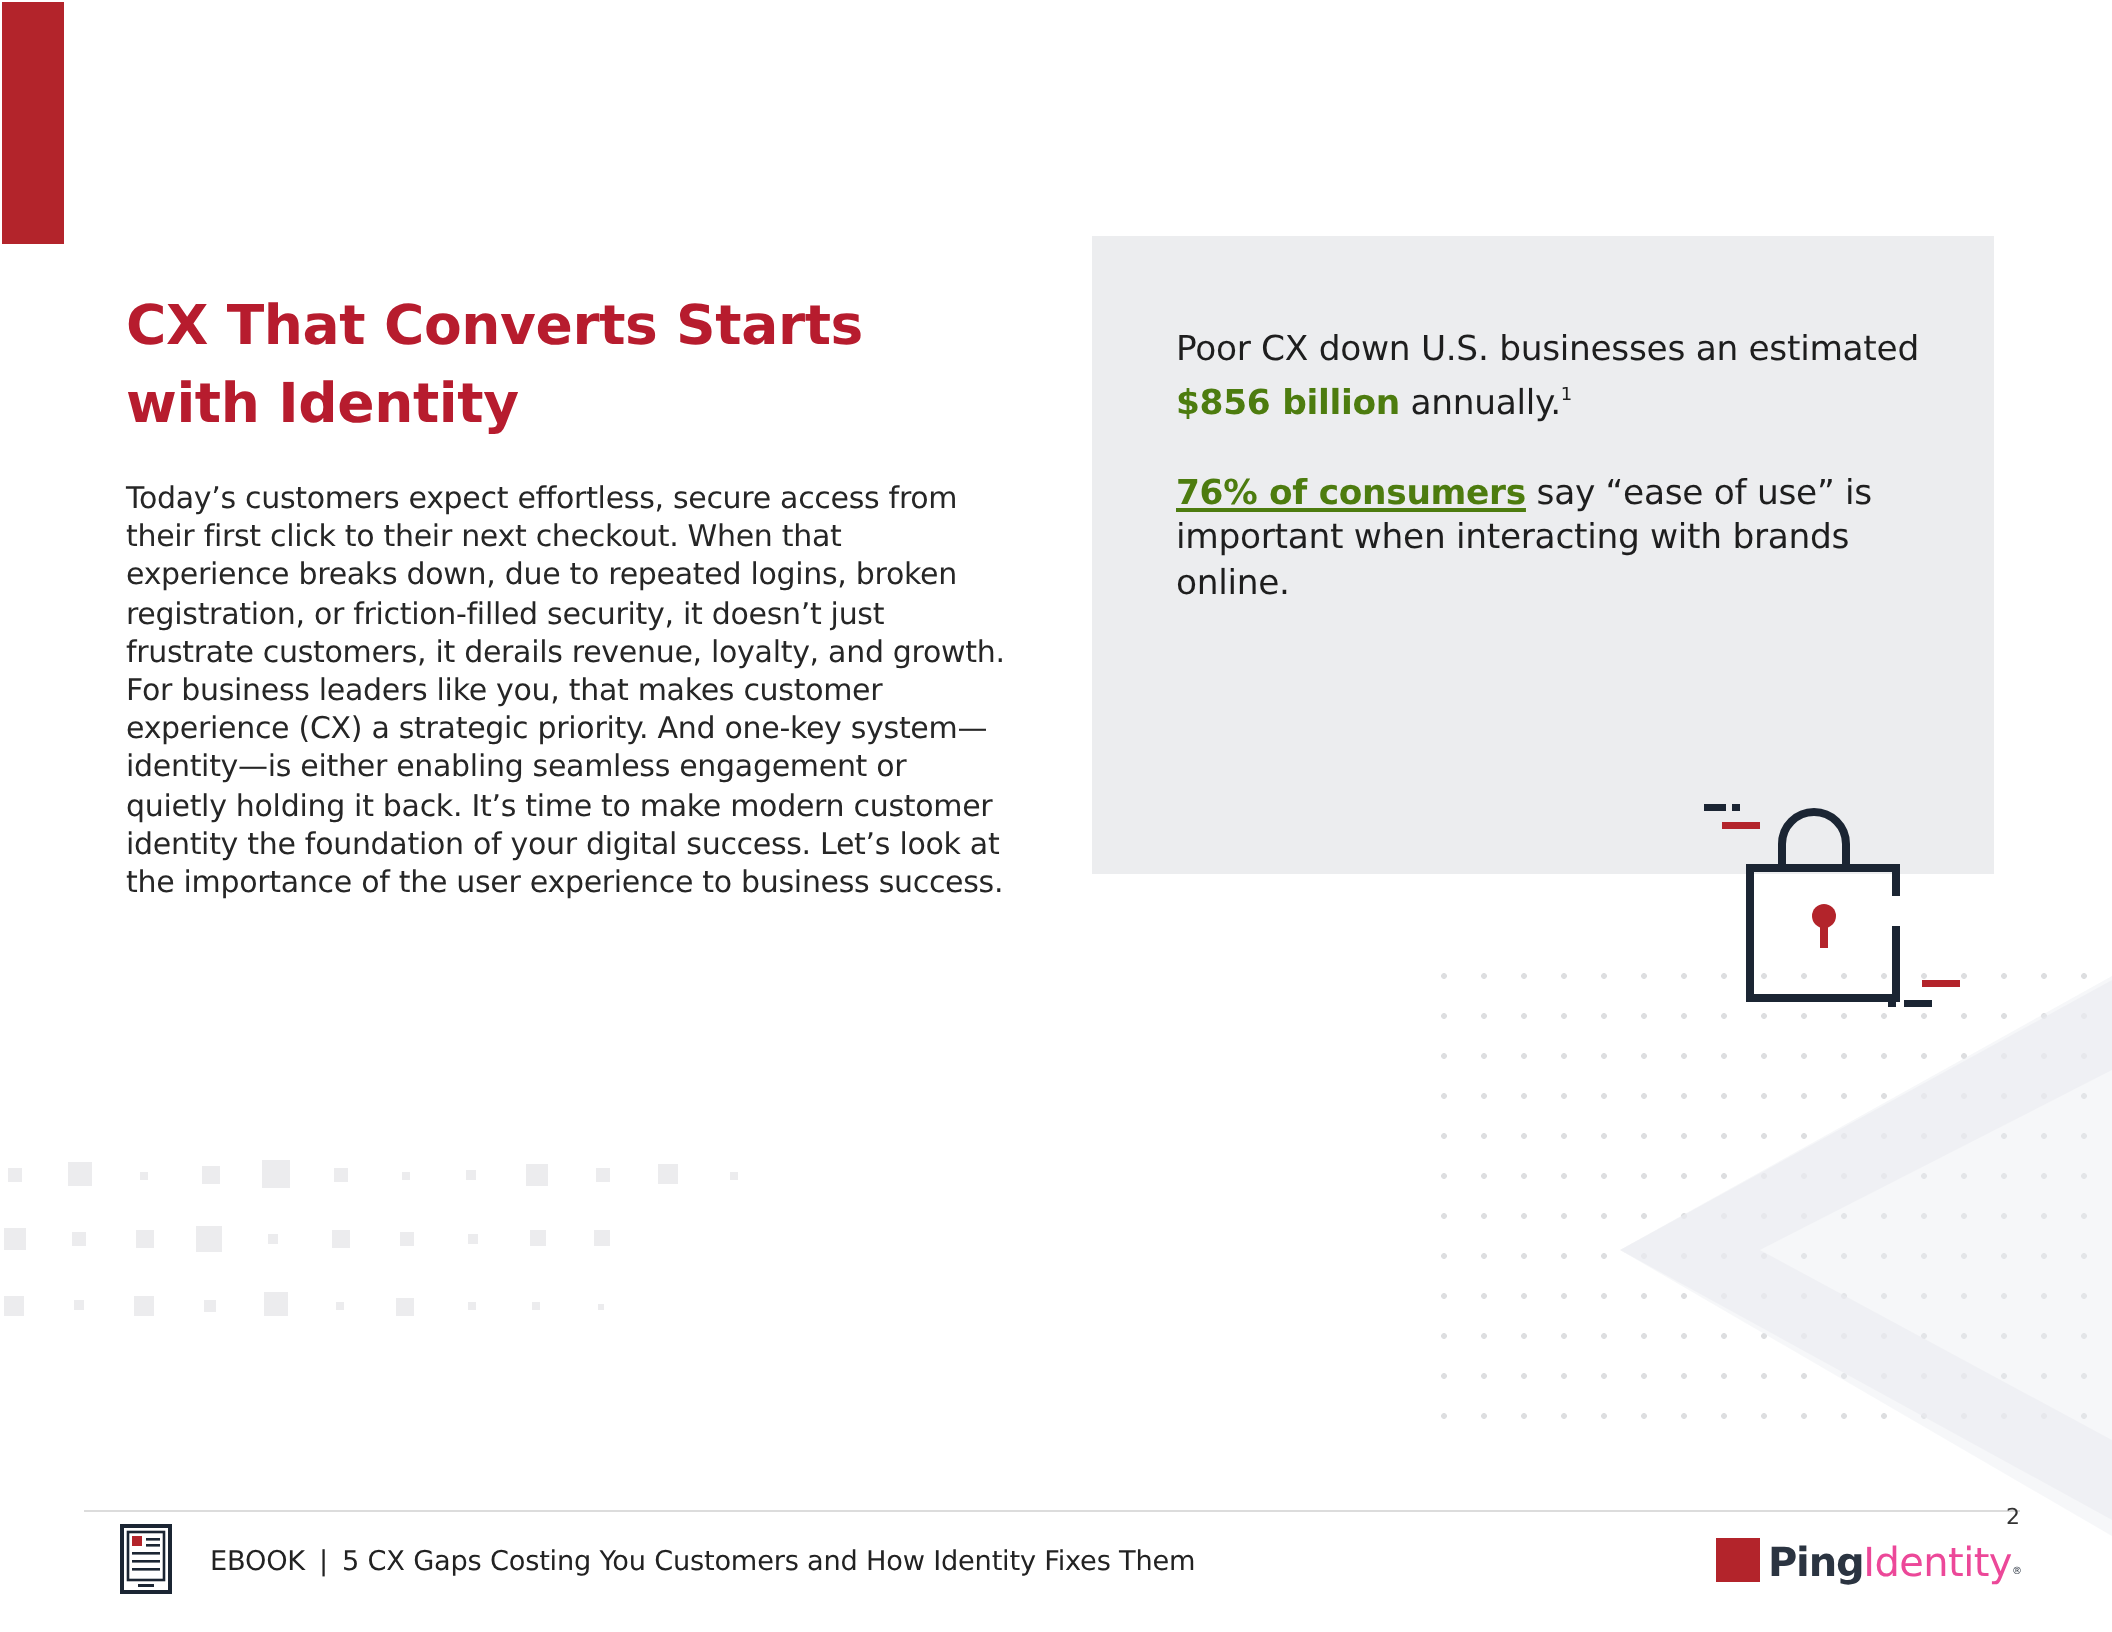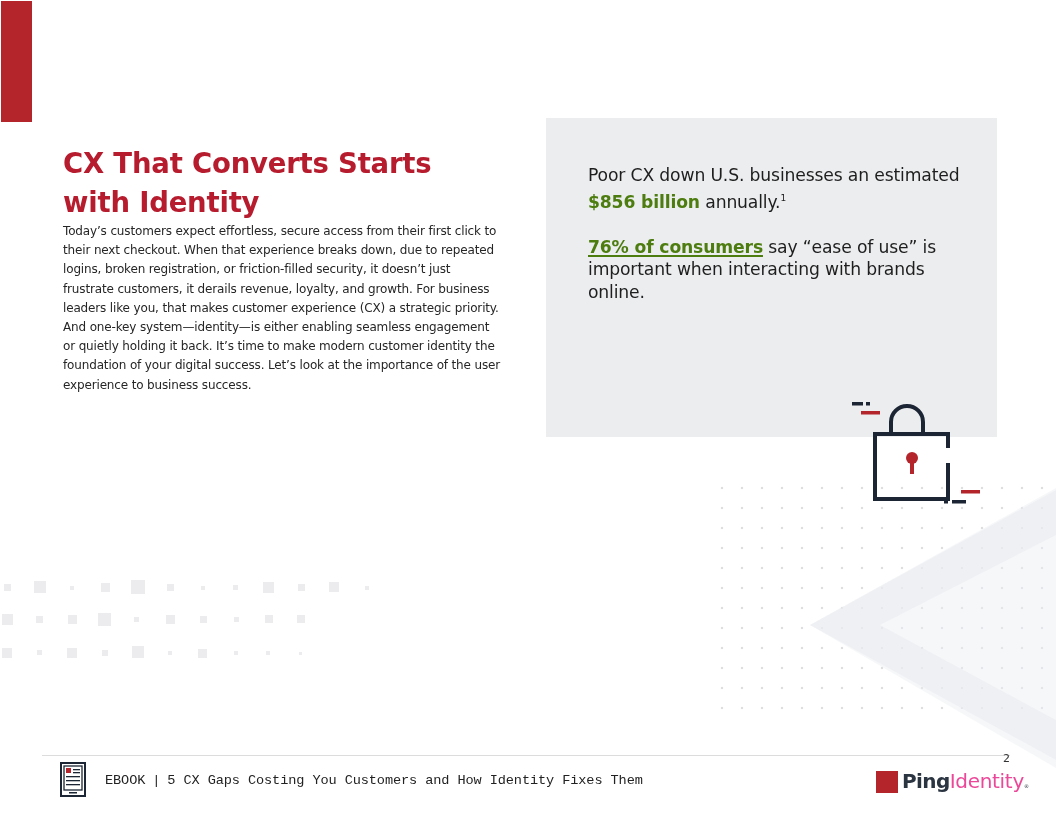--- a/index.html
+++ b/index.html
@@ -4,22 +4,22 @@
 <style>
   * { box-sizing: border-box; margin: 0; padding: 0; }
   html, body { width: 1056px; height: 816px; background: #ffffff; overflow: hidden; }
   body { position: relative; font-family: "DejaVu Sans", sans-serif; color: #1e1e1e; }
 
   .accent-bar { position: absolute; left: 1px; top: 1px; width: 31px; height: 121px; background: #b3242b; }
 
   .title { position: absolute; left: 63px; top: 127px; width: 420px; color: #b71c2e;
            font-family: "DejaVu Sans", sans-serif; font-weight: bold; font-size: 27.5px; line-height: 39px; letter-spacing: -0.2px; margin-top: 17px; }
 
-  .body-text { position: absolute; left: 63px; top: 222px; width: 440px;
-               font-size: 12px; line-height: 19.2px; color: #262626; letter-spacing: -0.15px; }
+  .body-text { position: absolute; left: 63px; top: 240px; width: 440px;
+               font-size: 15px; line-height: 19.2px; color: #262626; letter-spacing: -0.15px; }
 
   .stat-panel { position: absolute; left: 546px; top: 118px; width: 451px; height: 319px; background: #ecedef; }
   .stats { position: absolute; left: 588px; top: 164px; width: 395px; font-size: 17.2px; line-height: 22.6px;
            color: #1e1e1e; letter-spacing: -0.15px; }
   .stat { display: block; margin-bottom: 22.6px; }
   .hl { color: #4d7c0f; font-weight: bold; }
   .hl.link { text-decoration: underline; text-decoration-thickness: 2px; text-underline-offset: 2px; }
   sup { font-size: 9px; vertical-align: 7px; }
 
   .dotgrid { position: absolute; left: 712px; top: 478px; width: 344px; height: 232px;
@@ -28,23 +28,23 @@
   .chevron { position: absolute; left: 0; top: 0; width: 1056px; height: 816px; pointer-events: none; }
 
   .squares { position: absolute; left: 0; top: 578px; }
   .sq { position: absolute; background: #ececee; }
 
   .lock { position: absolute; left: 848px; top: 396px; width: 136px; height: 112px; }
 
   .footer-rule { position: absolute; left: 42px; top: 755px; width: 968px; height: 1px; background: #dcdcdc; }
   .page-num { position: absolute; left: 1003px; top: 752px; font-size: 11px; color: #333; }
   .ebook-icon { position: absolute; left: 60px; top: 762px; width: 26px; height: 35px; }
-  .footer-text { position: absolute; left: 105px; top: 773px; font-size: 13.6px; color: #222; white-space: nowrap; letter-spacing: -0.1px; font-family: Liberation Mono, monospace; }
+  .footer-text { position: absolute; left: 105px; top: 773px; font-size: 13.6px; color: #222; white-space: nowrap; letter-spacing: -0.1px; }
   .footer-text .sep { margin: 0 7px; }
-  .logo { position: absolute; left: 876px; top: 769px; display: flex; align-items: flex-end; }
+  .logo { position: absolute; left: 858px; top: 769px; display: flex; align-items: flex-start; }
   .logo-square { width: 22px; height: 22px; background: #b3242b; margin-right: 4px; }
   .logo-ping { font-weight: bold; font-size: 20px; color: #2b3441; letter-spacing: -0.6px; }
   .logo-identity { font-size: 20px; color: #ec4899; letter-spacing: -0.3px; }
   .logo-reg { font-size: 5px; color: #2b3441; align-self: flex-end; margin-bottom: 4px; }
 </style>
 </head>
 <body>
 
 <div class="accent-bar"></div>
 

